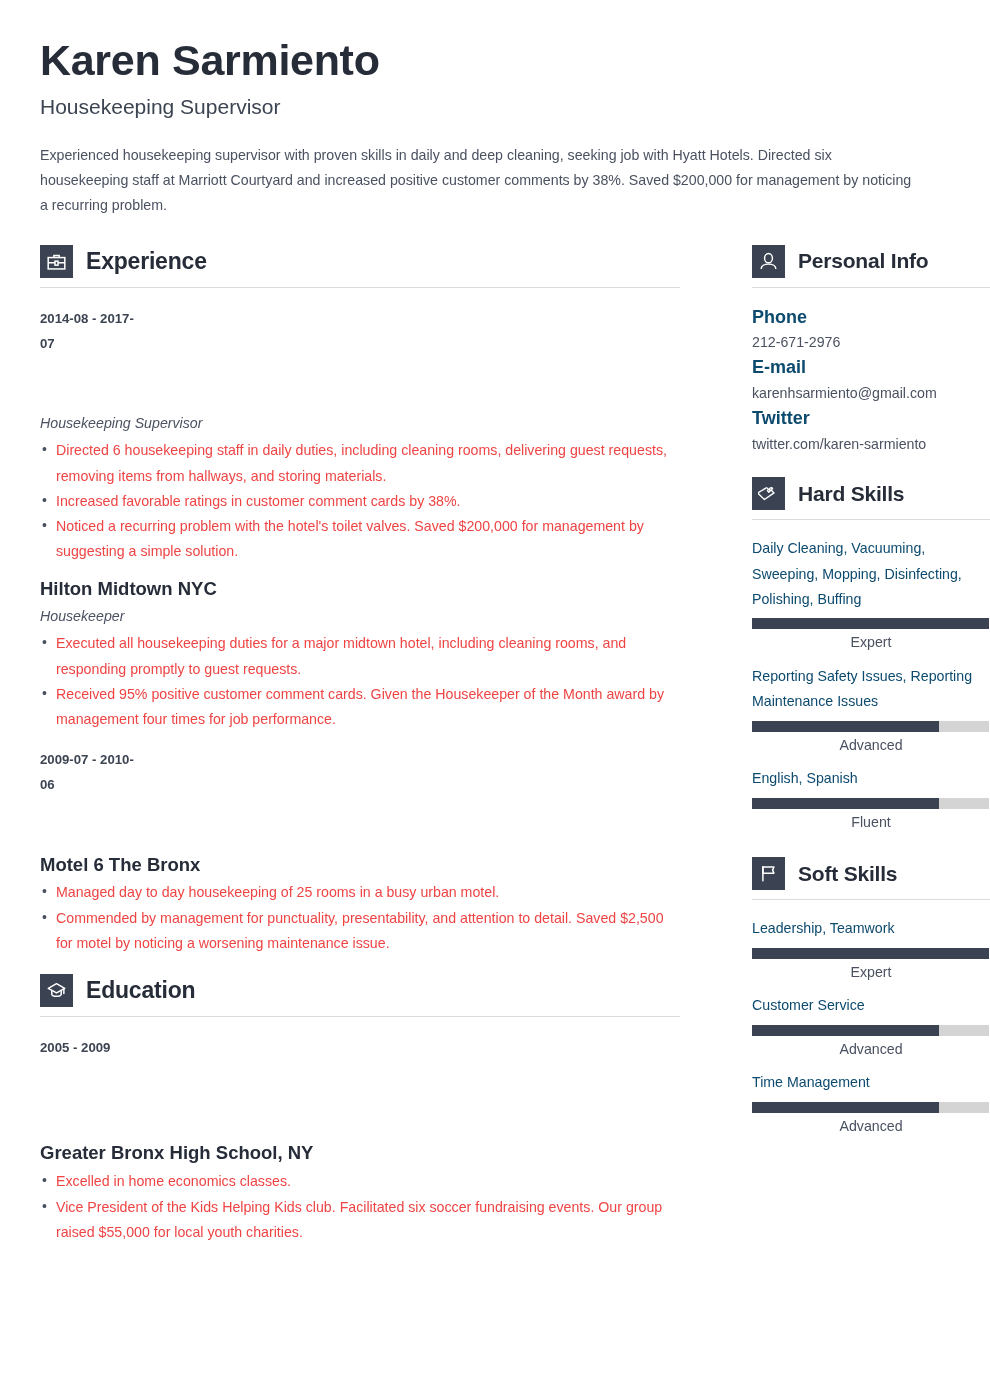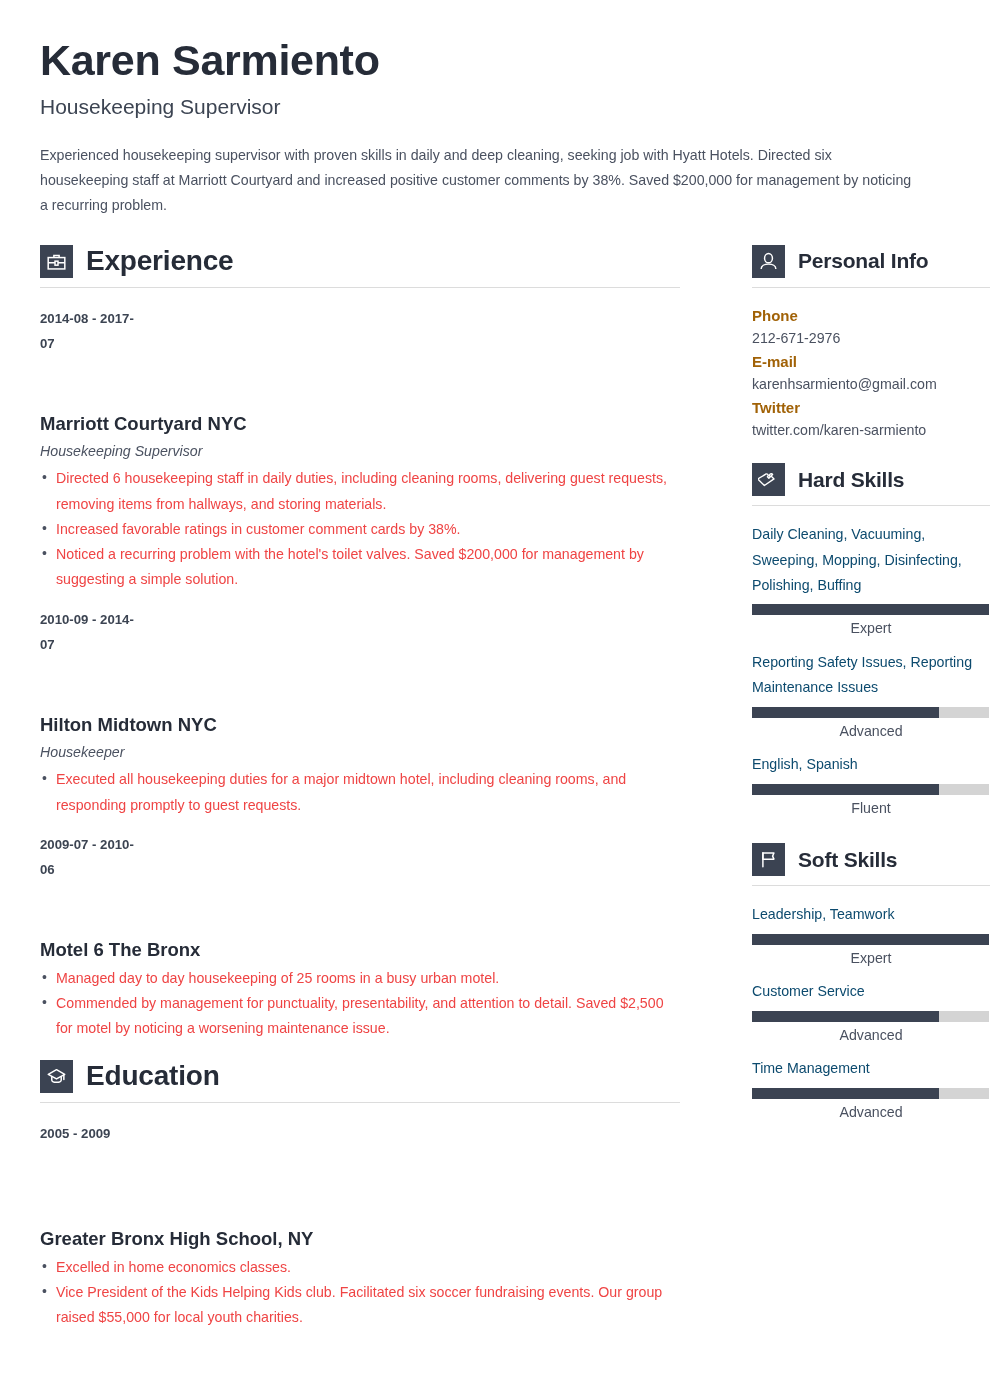--- a/index.html
+++ b/index.html
@@ -76,21 +76,21 @@
     height: 33px;
     background: #3b4352;
     flex: 0 0 33px;
     display: flex;
     align-items: center;
     justify-content: center;
   }
   .sec-icon svg { display: block; }
 
   .sec-title {
-    font-size: 28px;
+    font-size: 23px;
     font-weight: bold;
     color: #262c38;
     letter-spacing: -0.2px;
   }
   .sec-title.small { font-size: 21px; text-align: center; }
 
   .sec-rule {
     border-top: 1px solid #dcdcdc;
     margin-bottom: 16px;
   }
@@ -147,23 +147,23 @@
     left: 2px;
     top: -1px;
     color: #4a5160;
     font-size: 14px;
   }
 
   
   .side-section { margin-bottom: 2px; }
 
   .info-label {
-    font-size: 15px;
+    font-size: 18px;
     font-weight: bold;
-    color: #a16207;
+    color: #0c4a6e;
     line-height: 1.55;
     margin-top: 10px;
   }
   .info-label:first-of-type { margin-top: 0; }
 
   .info-value {
     font-size: 14.2px;
     color: #4a5160;
     line-height: 1.6;
     word-break: break-word;
@@ -226,37 +226,36 @@
               <path d="M2.5 13.3h7.8M13.7 13.3h7.8"></path>
             </svg>
           </span>
           <span class="sec-title">Experience</span>
         </div>
         <div class="sec-rule"></div>
 
         <div class="entry">
           <div class="entry-dates">2014-08 - 2017-07</div>
           <div class="entry-body">
-            <div class="entry-org">Marriott Courtyard NYC</div>
             <div class="entry-role">Housekeeping Supervisor</div>
             <ul class="bullets">
               <li>Directed 6 housekeeping staff in daily duties, including cleaning rooms, delivering guest requests, removing items from hallways, and storing materials.</li>
               <li>Increased favorable ratings in customer comment cards by 38%.</li>
               <li>Noticed a recurring problem with the hotel's toilet valves. Saved $200,000 for management by suggesting a simple solution.</li>
             </ul>
           </div>
         </div>
 
         <div class="entry">
-          <div class="entry-dates">2010-09 - 2014-07</div>
           <div class="entry-body">
             <div class="entry-org">Hilton Midtown NYC</div>
             <div class="entry-role">Housekeeper</div>
             <ul class="bullets">
               <li>Executed all housekeeping duties for a major midtown hotel, including cleaning rooms, and responding promptly to guest requests.</li>
+              <li>Received 95% positive customer comment cards. Given the Housekeeper of the Month award by management four times for job performance.</li>
             </ul>
           </div>
         </div>
 
         <div class="entry">
           <div class="entry-dates">2009-07 - 2010-06</div>
           <div class="entry-body">
             <div class="entry-org">Motel 6 The Bronx</div>
             <ul class="bullets">
               <li>Managed day to day housekeeping of 25 rooms in a busy urban motel.</li>

